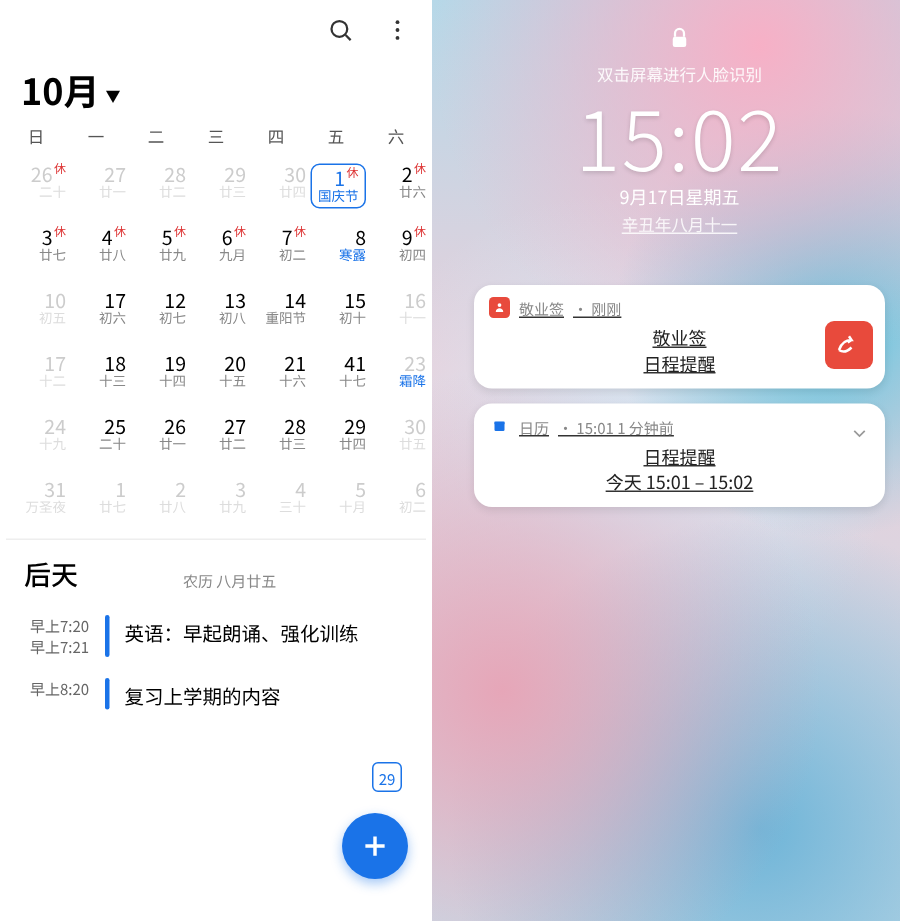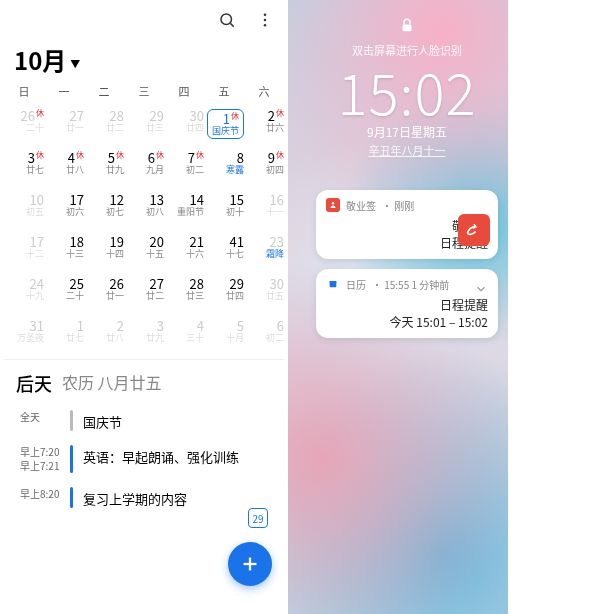--- a/index.html
+++ b/index.html
@@ -1,17 +1,17 @@
 <!DOCTYPE html>
 <html><head>
 <meta charset="utf-8">
 <style>
   * { box-sizing: border-box; margin: 0; padding: 0; }
   body { font-family: -apple-system, "Noto Sans CJK SC", sans-serif; background: #fff; }
-  .wrap { display: flex; width: 508px; height: 614px; overflow: hidden; }
+  .wrap { display: flex; width: 600px; height: 614px; overflow: hidden; }
   .left { width: 288px; background: #fff; position: relative; padding: 6px 4px 0; }
   .topbar { display: flex; justify-content: flex-end; padding: 4px 10px; gap: 20px; }
   .icon-btn { cursor: pointer; }
   .title-row { display: flex; align-items: flex-end; padding: 4px 10px 0; }
   .month { font-size: 24px; font-weight: 600; }
   .drop { font-size: 10px; padding: 0 4px 6px; }
   .year { font-size: 11px; color: #666; padding: 0 10px 8px; }
   .cal { width: 100%; border-collapse: collapse; table-layout: fixed; }
   .cal th { font-size: 11px; color: #555; font-weight: 400; padding: 6px 0; }
   .cal td { text-align: right; padding: 4px 0; vertical-align: top; height: 42px; cursor: pointer; }
@@ -19,23 +19,23 @@
   .l { font-size: 9px; color: #888; line-height: 1.1; }
   .dim .g { color: #ccc; }
   .dim .l { color: #ddd; }
   .holiday .g::after { content: "休"; font-size: 8px; color: #d33; vertical-align: top; margin-left: 1px; }
   .selected .g { color: #1a73e8; position: relative; }
   .selected .inner { border: 1.5px solid #1a73e8; border-radius: 6px; display: inline-block; padding: 2px 4px; }
   .selected .l { color: #1a73e8; }
   .blue .l { color: #1a73e8; }
   .divider { border-top: 1px solid #eee; margin-top: 2px; }
   .today-sec { padding: 10px 12px; }
-  .today-row { display: flex; align-items: flex-end; gap: 10px; }
+  .today-row { display: flex; align-items: flex-end; gap: 24px; }
   .today-lbl { font-size: 18px; font-weight: 500; }
-  .today-sub { font-size: 16px; color: #888; padding-bottom: 2px; }
+  .today-sub { font-size: 10px; color: #888; padding-bottom: 2px; margin-left: 46px; }
   .event { display: flex; align-items: stretch; margin-top: 14px; padding: 0 4px; }
   .event-time { width: 48px; font-size: 10px; color: #666; line-height: 1.4; }
   .event-bar { width: 3px; background: #1a73e8; border-radius: 2px; margin: 0 10px 0 2px; }
   .event-bar.gray { background: #bbb; }
   .event-title { font-size: 13px; padding-top: 2px; }
   .float-badge { position: absolute; right: 20px; bottom: 86px; width: 20px; height: 20px; border: 1.5px solid #1a73e8; border-radius: 4px; color: #1a73e8; font-size: 10px; display: flex; align-items: center; justify-content: center; }
   .fab { position: absolute; right: 16px; bottom: 28px; width: 44px; height: 44px; border-radius: 50%; background: #1a73e8; box-shadow: 0 3px 8px rgba(26,115,232,.4); display: flex; align-items: center; justify-content: center; cursor: pointer; }
 
   .right { flex: 1; position: relative; overflow: hidden; padding-left: 18px; }
   .wallpaper { position: absolute; inset: 0; background:
@@ -44,21 +44,21 @@
     radial-gradient(circle at 15% 75%, #e6a6b8 0%, transparent 40%),
     radial-gradient(circle at 70% 90%, #6fb5d8 0%, transparent 35%),
     radial-gradient(circle at 40% 50%, #d6e8f5 0%, transparent 50%),
     linear-gradient(180deg, #b6d8e8 0%, #e8d0db 40%, #c8dce8 100%); }
   .lock-content { position: relative; z-index: 1; color: #fff; text-align: center; padding-top: 12px; }
   .lock-icon { margin: 4px auto 2px; }
   .lock-hint { font-size: 11px; opacity: .9; }
   .clock { font-size: 56px; font-weight: 300; letter-spacing: 1px; line-height: 1.05; margin-top: 4px; text-shadow: 0 1px 3px rgba(0,0,0,.15); }
   .date { font-size: 12px; margin-top: 2px; }
   .date2 { font-size: 11px; opacity: .85; margin-top: 2px; text-decoration: underline; }
-  .notif { background: #fff; border-radius: 12px; margin: 10px 10px 0; padding: 8px 10px; text-align: right; color: #333; box-shadow: 0 2px 6px rgba(0,0,0,.1); position: relative; }
+  .notif { background: #fff; border-radius: 12px; margin: 10px 10px 0; padding: 8px 10px; text-align: center; color: #333; box-shadow: 0 2px 6px rgba(0,0,0,.1); position: relative; text-decoration: underline; }
   .notif-head { display: flex; align-items: center; gap: 6px; font-size: 10px; color: #888; }
   .notif-app-icon { width: 14px; height: 14px; border-radius: 3px; display: flex; align-items: center; justify-content: center; }
   .notif-app-icon.red { background: #e84a3c; }
   .notif-title { font-size: 12px; margin-top: 4px; color: #222; }
   .notif-sub { font-size: 12px; color: #222; }
   .notif-big-icon { position: absolute; right: 8px; top: 24px; width: 32px; height: 32px; background: #e84a3c; border-radius: 6px; display: flex; align-items: center; justify-content: center; }
   .chev { position: absolute; right: 10px; top: 8px; }
 </style>
 </head>
 <body>
@@ -357,25 +357,20 @@
               </div>
             </td>
           </tr>
         </tbody>
     </table>
     <div class="divider"></div>
     <div class="today-sec">
       <div class="today-row">
         <span class="today-lbl">后天</span>
         <span class="today-sub">农历 八月廿五</span>
-      </div>
-      <div class="event">
-        <div class="event-time">全天</div>
-        <div class="event-bar gray"></div>
-        <div class="event-title">国庆节</div>
       </div>
       <div id="events">
           <div class="event">
             <div class="event-time">
               <div>早上7:20</div>
               <div>早上7:21</div>
             </div>
             <div class="event-bar"></div>
             <div class="event-title">英语：早起朗诵、强化训练</div>
           </div>
@@ -435,21 +430,21 @@
           </div>
           <div class="notif">
             <div class="notif-head">
               <span class="notif-app-icon ">
                 <svg width="10" height="10" viewBox="0 0 24 24" fill="#1a73e8">
                   <rect x="4" y="5" width="16" height="15" rx="2"></rect>
                   <rect x="4" y="5" width="16" height="4" fill="#1a73e8"></rect>
                 </svg>
               </span>
               <span>日历</span>
-              <span>· 15:55  1 分钟前</span>
+              <span>· 15:01  1 分钟前</span>
             </div>
             <div class="notif-title">日程提醒</div>
             <div class="notif-sub">今天 15:01 – 15:02</div>
             <span class="chev"><svg width="14" height="14" viewBox="0 0 24 24" fill="none" stroke="#999" stroke-width="2">
                 <polyline points="6 9 12 15 18 9"></polyline>
               </svg></span>
           </div>
         </div>
     </div>
   </div>

